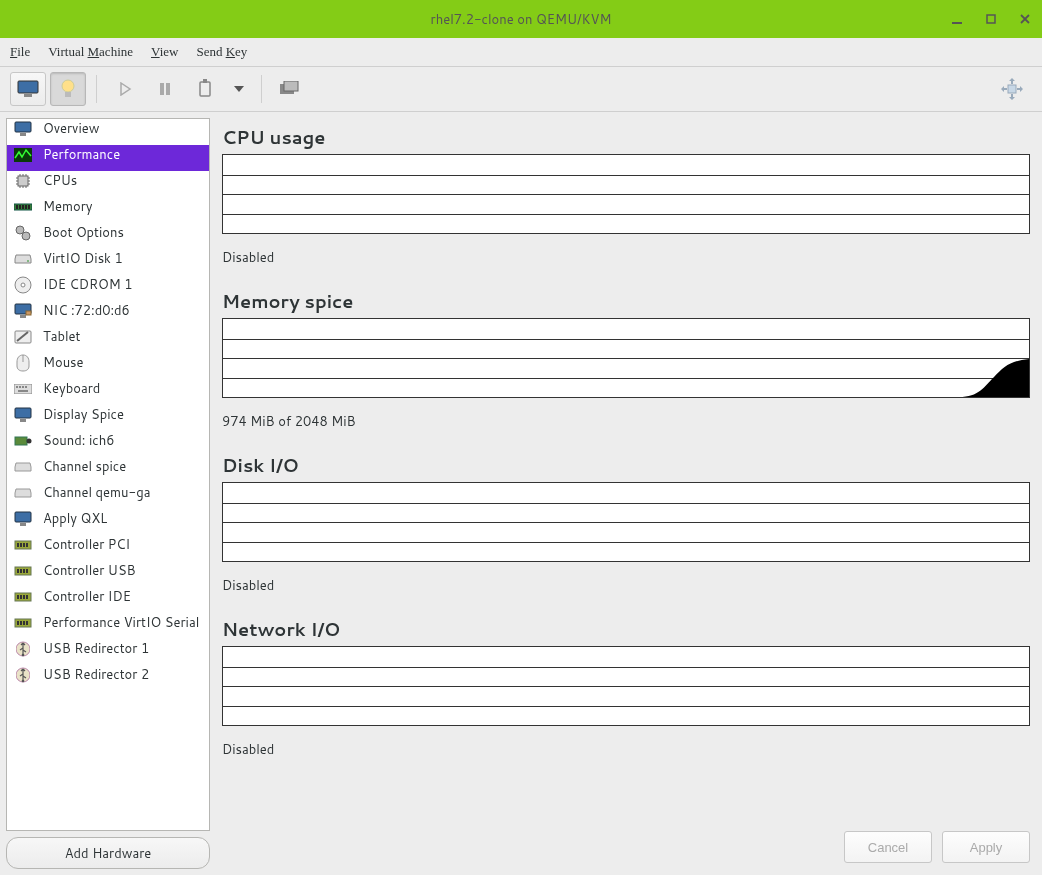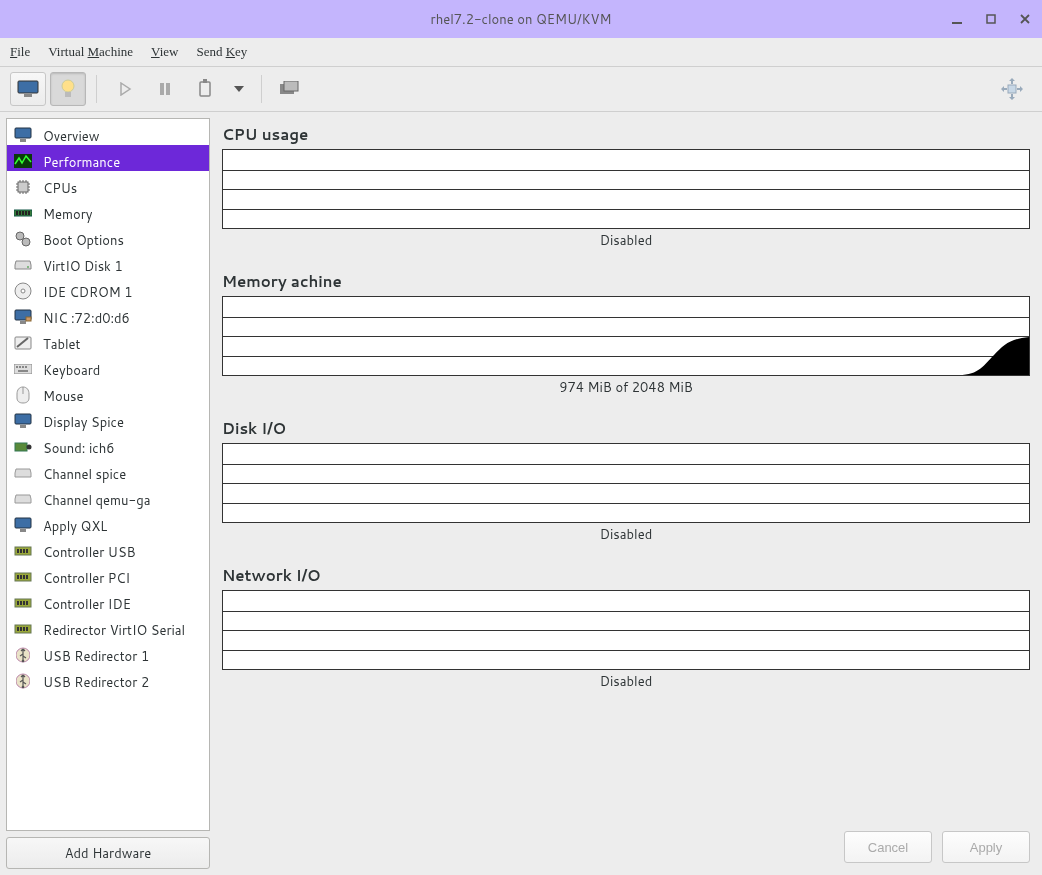--- a/index.html
+++ b/index.html
@@ -14,21 +14,21 @@
     overflow: hidden;
   }
 
   
   .titlebar {
     height: 38px;
     display: flex;
     align-items: center;
     justify-content: center;
     position: relative;
-    background: #c4b5fd;
+    background: #84cc16;
   }
   .titlebar .title {
     color: #555;
     font-size: 13px;
   }
   .titlebar .win-controls {
     position: absolute;
     right: 10px;
     top: 0;
     height: 38px;
@@ -126,21 +126,21 @@
     gap: 6px;
   }
   .sidebar {
     flex: 1;
     border: 1px solid #b6b6b3;
     background: #ffffff;
     overflow-y: auto;
   }
   .sidebar-item {
     display: flex;
-    align-items: flex-end;
+    align-items: flex-start;
     height: 26px;
     padding: 0 6px;
     gap: 10px;
     cursor: pointer;
   }
   .sidebar-item.selected {
     background: #6d28d9;
     color: #ffffff;
   }
   .sidebar-item .sb-icon {
@@ -155,21 +155,21 @@
   .sidebar-item.selected .sb-icon { color: #fff; }
   .sidebar-item .sb-label {
     white-space: nowrap;
     overflow: hidden;
     text-overflow: ellipsis;
   }
 
   .add-hw-btn {
     height: 32px;
     border: 1px solid #b6b6b3;
-    border-radius: 3px;
+    border-radius: 12px;
     background: linear-gradient(#f7f7f7,#ececec);
     cursor: pointer;
     font-size: 13px;
     display: flex;
     align-items: center;
     justify-content: center;
   }
 
   
   .content {
@@ -177,42 +177,42 @@
     display: flex;
     flex-direction: column;
     padding: 6px 6px 0 6px;
     position: relative;
   }
   .metric-block {
     margin-bottom: 22px;
   }
   .metric-title {
     font-weight: bold;
-    font-size: 15px;
+    font-size: 18px;
     margin-bottom: 4px;
   }
   .metric-graph {
     height: 80px;
     border: 1px solid #333;
     background: #fff;
     position: relative;
   }
   .metric-graph .gridline {
     position: absolute;
     left: 0; right: 0;
     border-top: 1px solid #333;
   }
   .metric-graph .g1 { top: 25%; }
   .metric-graph .g2 { top: 50%; }
   .metric-graph .g3 { top: 75%; }
   .metric-status {
-    text-align: center;
+    text-align: left;
     font-size: 13px;
     color: #2e3436;
-    margin-top: 2px;
+    margin-top: 14px;
   }
 
   
   .mem-fill {
     position: absolute;
     right: 0;
     bottom: 0;
     width: 100px;
     height: 40px;
   }
@@ -407,42 +407,42 @@
           <span class="sb-icon">
             <svg width="18" height="14" viewBox="0 0 18 14">
               <rect x="1" y="1" width="16" height="12" rx="1" fill="#eee" stroke="#888"></rect>
               <path d="M3 11 L14 2" stroke="#666" stroke-width="2"></path>
             </svg>
           </span>
           <span class="sb-label">Tablet</span>
         </div>
         <div class="sidebar-item">
           <span class="sb-icon">
+            <svg width="14" height="18" viewBox="0 0 14 18">
+              <path d="M7 1 C3 1 1 4 1 8 v4 c0 3 2 5 6 5 s6-2 6-5 v-4 C13 4 11 1 7 1 Z" fill="#eee" stroke="#999"></path>
+              <line x1="7" y1="1" x2="7" y2="8" stroke="#999"></line>
+            </svg>
+          </span>
+          <span class="sb-label">Mouse</span>
+        </div>
+        <div class="sidebar-item">
+          <span class="sb-icon">
             <svg width="18" height="10" viewBox="0 0 18 10">
               <rect x="0" y="0" width="18" height="10" rx="1" fill="#ddd" stroke="#888"></rect>
               <rect x="2" y="2" width="2" height="2" fill="#888"></rect>
               <rect x="5" y="2" width="2" height="2" fill="#888"></rect>
               <rect x="8" y="2" width="2" height="2" fill="#888"></rect>
               <rect x="11" y="2" width="2" height="2" fill="#888"></rect>
               <rect x="4" y="6" width="10" height="2" fill="#888"></rect>
             </svg>
           </span>
           <span class="sb-label">Keyboard</span>
         </div>
         <div class="sidebar-item">
           <span class="sb-icon">
-            <svg width="14" height="18" viewBox="0 0 14 18">
-              <path d="M7 1 C3 1 1 4 1 8 v4 c0 3 2 5 6 5 s6-2 6-5 v-4 C13 4 11 1 7 1 Z" fill="#eee" stroke="#999"></path>
-              <line x1="7" y1="1" x2="7" y2="8" stroke="#999"></line>
-            </svg>
-          </span>
-          <span class="sb-label">Mouse</span>
-        </div>
-        <div class="sidebar-item">
-          <span class="sb-icon">
             <svg width="18" height="16" viewBox="0 0 18 16">
               <rect x="1" y="1" width="16" height="10" rx="1" fill="#3d6ea5" stroke="#234"></rect>
               <rect x="6" y="12" width="6" height="3" fill="#888"></rect>
             </svg>
           </span>
           <span class="sb-label">Display Spice</span>
         </div>
         <div class="sidebar-item">
           <span class="sb-icon">
             <svg width="18" height="14" viewBox="0 0 18 14">
@@ -480,33 +480,33 @@
         <div class="sidebar-item">
           <span class="sb-icon">
             <svg width="18" height="14" viewBox="0 0 18 14">
               <rect x="1" y="3" width="16" height="8" fill="#9aa83a" stroke="#675"></rect>
               <rect x="3" y="5" width="2" height="4" fill="#333"></rect>
               <rect x="6" y="5" width="2" height="4" fill="#333"></rect>
               <rect x="9" y="5" width="2" height="4" fill="#333"></rect>
               <rect x="12" y="5" width="2" height="4" fill="#333"></rect>
             </svg>
           </span>
-          <span class="sb-label">Controller USB</span>
+          <span class="sb-label">Controller PCI</span>
         </div>
         <div class="sidebar-item">
           <span class="sb-icon">
             <svg width="18" height="14" viewBox="0 0 18 14">
               <rect x="1" y="3" width="16" height="8" fill="#9aa83a" stroke="#675"></rect>
               <rect x="3" y="5" width="2" height="4" fill="#333"></rect>
               <rect x="6" y="5" width="2" height="4" fill="#333"></rect>
               <rect x="9" y="5" width="2" height="4" fill="#333"></rect>
               <rect x="12" y="5" width="2" height="4" fill="#333"></rect>
             </svg>
           </span>
-          <span class="sb-label">Controller PCI</span>
+          <span class="sb-label">Controller USB</span>
         </div>
         <div class="sidebar-item">
           <span class="sb-icon">
             <svg width="18" height="14" viewBox="0 0 18 14">
               <rect x="1" y="3" width="16" height="8" fill="#9aa83a" stroke="#675"></rect>
               <rect x="3" y="5" width="2" height="4" fill="#333"></rect>
               <rect x="6" y="5" width="2" height="4" fill="#333"></rect>
               <rect x="9" y="5" width="2" height="4" fill="#333"></rect>
               <rect x="12" y="5" width="2" height="4" fill="#333"></rect>
             </svg>
@@ -516,21 +516,21 @@
         <div class="sidebar-item">
           <span class="sb-icon">
             <svg width="18" height="14" viewBox="0 0 18 14">
               <rect x="1" y="3" width="16" height="8" fill="#9aa83a" stroke="#675"></rect>
               <rect x="3" y="5" width="2" height="4" fill="#333"></rect>
               <rect x="6" y="5" width="2" height="4" fill="#333"></rect>
               <rect x="9" y="5" width="2" height="4" fill="#333"></rect>
               <rect x="12" y="5" width="2" height="4" fill="#333"></rect>
             </svg>
           </span>
-          <span class="sb-label">Redirector VirtIO Serial</span>
+          <span class="sb-label">Performance VirtIO Serial</span>
         </div>
         <div class="sidebar-item">
           <span class="sb-icon">
             <svg width="14" height="18" viewBox="0 0 14 18">
               <circle cx="7" cy="9" r="7" fill="#e9e2c7" stroke="#b8a"></circle>
               <path d="M7 3 v12 M7 3 l-2 2 M7 3 l2 2 M7 8 l-3 2 M7 10 l3 2" stroke="#555" stroke-width="1.2" fill="none"></path>
               <circle cx="7" cy="15" r="1.3" fill="#555"></circle>
             </svg>
           </span>
           <span class="sb-label">USB Redirector 1</span>
@@ -555,21 +555,21 @@
       <div class="metric-title">CPU usage</div>
       <div class="metric-graph">
         <div class="gridline g1"></div>
           <div class="gridline g2"></div>
           <div class="gridline g3"></div>
       </div>
       <div class="metric-status">Disabled</div>
     </div>
 
     <div class="metric-block">
-      <div class="metric-title">Memory achine</div>
+      <div class="metric-title">Memory spice</div>
       <div class="metric-graph">
         <div class="gridline g1"></div>
           <div class="gridline g2"></div>
           <div class="gridline g3"></div>
         <svg class="mem-fill" viewBox="0 0 100 40" preserveAspectRatio="none">
           <path d="M0 40 L30 40 C50 40 55 30 65 20 C75 10 80 4 100 2 L100 40 Z" fill="#000"></path>
         </svg>
       </div>
       <div class="metric-status">974 MiB of 2048 MiB</div>
     </div>

